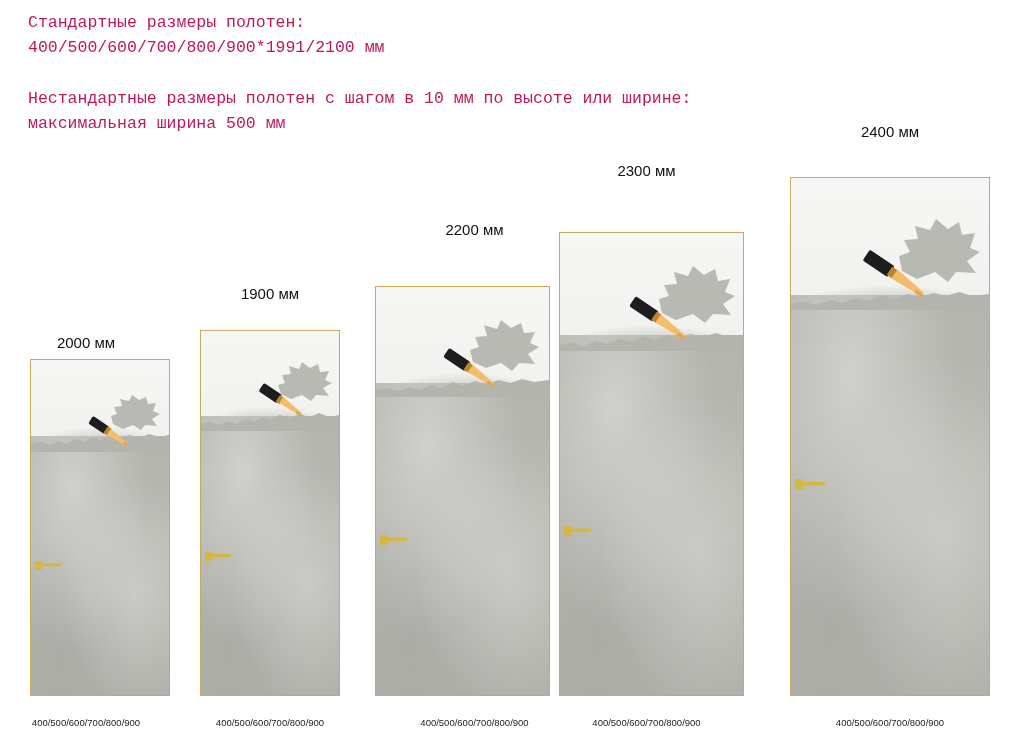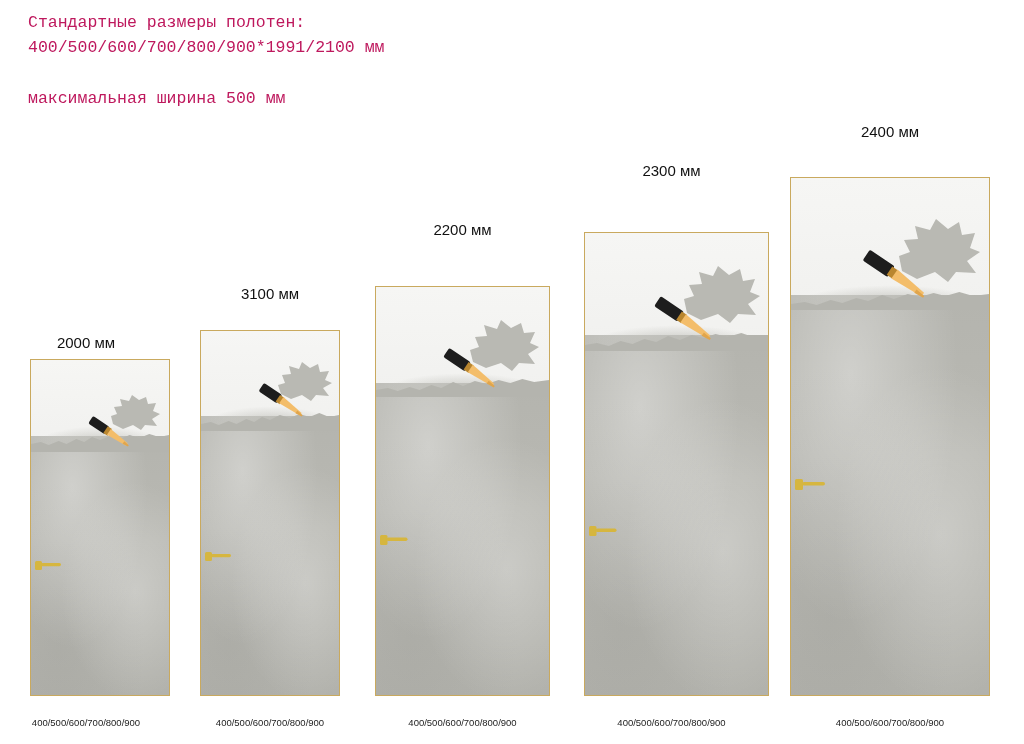--- a/index.html
+++ b/index.html
@@ -132,20 +132,21 @@
     text-align: right;
   }
 </style>
 </head>
 <body>
 
 <div id="intro">
   <div class="intro-line">Стандартные размеры полотен:</div>
   <div class="intro-line">400/500/600/700/800/900*1991/2100 мм</div>
   <div class="intro-gap"></div>
+  <div class="intro-line">Нестандартные размеры полотен с шагом в 10 мм по высоте или ширине:</div>
   <div class="intro-line">максимальная ширина 500 мм</div>
 </div>
 
 <div id="doors">
 
   <div class="door-group" style="left:30px; width:112px; height:580px;">
     <div class="door-label" style="top:170px;">2000 мм</div>
     <div class="door-frame" style="width:140px; height:337px;">
       <div class="leaf-top" style="height:85px;"></div>
       <div class="leaf-paint" style="height:259px;"></div>
@@ -173,21 +174,21 @@
         <svg viewBox="0 0 28 14">
           <rect x="0" y="3" width="7" height="9" rx="1.5" fill="#d6b63f"></rect>
           <rect x="6" y="5" width="20" height="3.2" rx="1.6" fill="#d6b63f"></rect>
         </svg>
       </div>
     </div>
     <div class="door-widths">400/500/600/700/800/900</div>
   </div>
 
   <div class="door-group" style="left:200px; width:140px; height:600px;">
-    <div class="door-label" style="top:141px;">3100 мм</div>
+    <div class="door-label" style="top:141px;">1900 мм</div>
     <div class="door-frame" style="width:140px; height:366px;">
       <div class="leaf-top" style="height:95px;"></div>
       <div class="leaf-paint" style="height:279px;"></div>
       <div class="paint-edge" style="top:74px;">
         <svg viewBox="0 0 140 26" preserveAspectRatio="none">
           <path d="M0,19 L10,17 L18,20 L28,16 L36,19 L46,14 L54,17 L62,12 L70,15 L80,10 L90,13 L100,9 L110,12 L120,8 L130,12 L140,10 L140,26 L0,26 Z" fill="#b4b4ae"></path>
         </svg>
       </div>
       <div class="splotch" style="left:72px; top:30px; width:60px; height:40px;">
         <svg viewBox="0 0 60 40" preserveAspectRatio="none">
@@ -207,21 +208,21 @@
       <div class="handle" style="left:4px; top:218px; width:28px; height:14px;">
         <svg viewBox="0 0 28 14">
           <rect x="0" y="3" width="7" height="9" rx="1.5" fill="#d6b63f"></rect>
           <rect x="6" y="5" width="20" height="3.2" rx="1.6" fill="#d6b63f"></rect>
         </svg>
       </div>
     </div>
     <div class="door-widths">400/500/600/700/800/900</div>
   </div>
 
-  <div class="door-group" style="left:375px; width:175px; height:620px;">
+  <div class="door-group" style="left:375px; width:175px; height:620px;padding-left:24px;">
     <div class="door-label" style="top:97px;">2200 мм</div>
     <div class="door-frame" style="width:175px; height:410px;">
       <div class="leaf-top" style="height:105px;"></div>
       <div class="leaf-paint" style="height:312px;"></div>
       <div class="paint-edge" style="top:84px;">
         <svg viewBox="0 0 175 26" preserveAspectRatio="none">
           <path d="M0,19 L12,17 L22,20 L34,16 L44,19 L56,14 L66,17 L78,11 L88,15 L100,10 L112,13 L124,9 L136,12 L148,8 L160,11 L175,9 L175,26 L0,26 Z" fill="#b4b4ae"></path>
         </svg>
       </div>
       <div class="splotch" style="left:88px; top:32px; width:76px; height:52px;">
@@ -242,21 +243,21 @@
       <div class="handle" style="left:4px; top:245px; width:30px; height:15px;">
         <svg viewBox="0 0 30 15">
           <rect x="0" y="3" width="7.5" height="10" rx="1.5" fill="#d6b63f"></rect>
           <rect x="6.5" y="5.5" width="21" height="3.4" rx="1.7" fill="#d6b63f"></rect>
         </svg>
       </div>
     </div>
     <div class="door-widths">400/500/600/700/800/900</div>
   </div>
 
-  <div class="door-group" style="left:584px; width:175px; height:624px;">
+  <div class="door-group" style="left:559px; width:175px; height:624px;">
     <div class="door-label" style="top:42px;">2300 мм</div>
     <div class="door-frame" style="width:185px; height:464px;">
       <div class="leaf-top" style="height:112px;"></div>
       <div class="leaf-paint" style="height:360px;"></div>
       <div class="paint-edge" style="top:92px;">
         <svg viewBox="0 0 185 26" preserveAspectRatio="none">
           <path d="M0,20 L12,18 L24,21 L36,16 L48,19 L60,14 L72,17 L84,11 L96,15 L108,10 L120,13 L132,9 L144,12 L158,8 L170,12 L185,10 L185,26 L0,26 Z" fill="#b4b4ae"></path>
         </svg>
       </div>
       <div class="splotch" style="left:92px; top:32px; width:84px; height:58px;">

